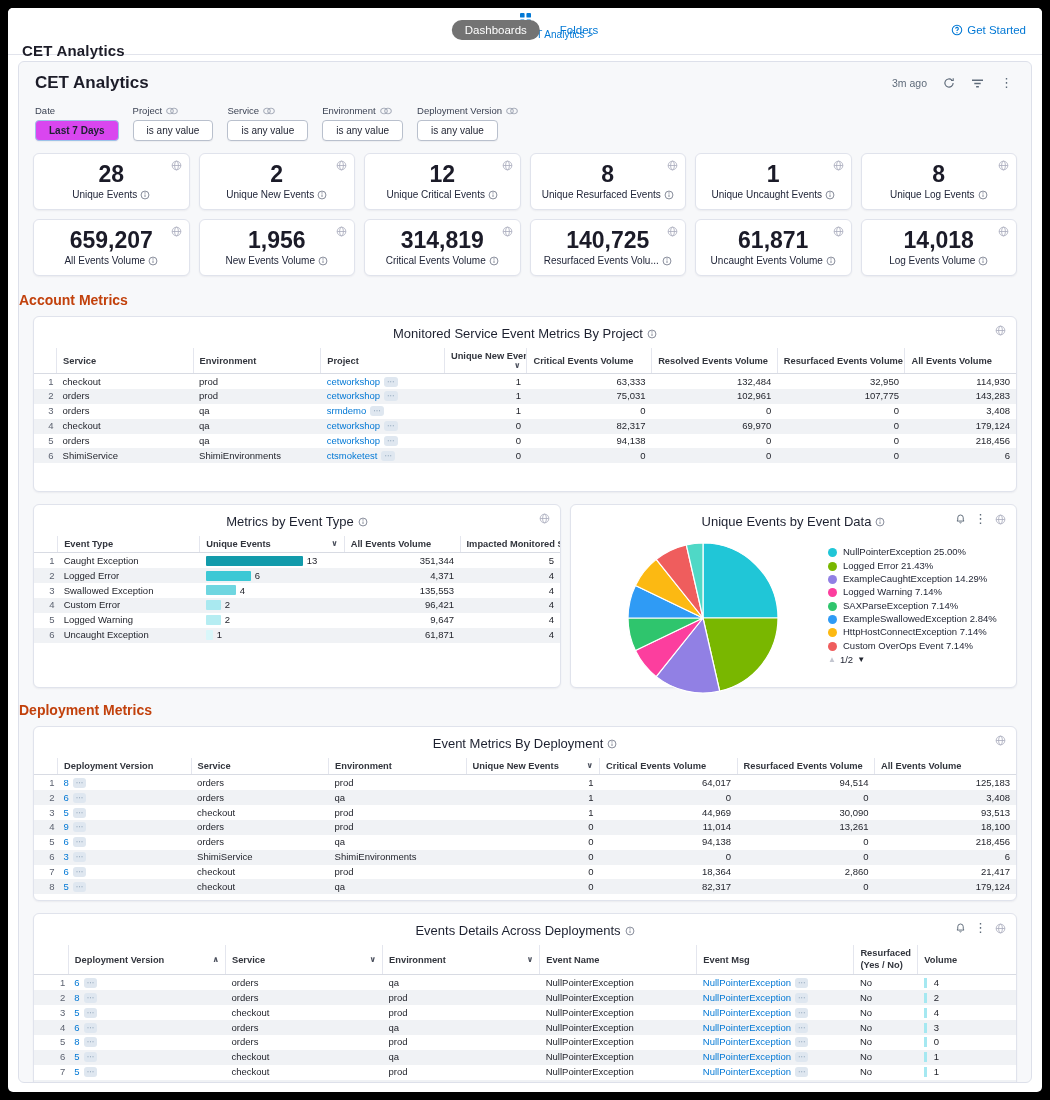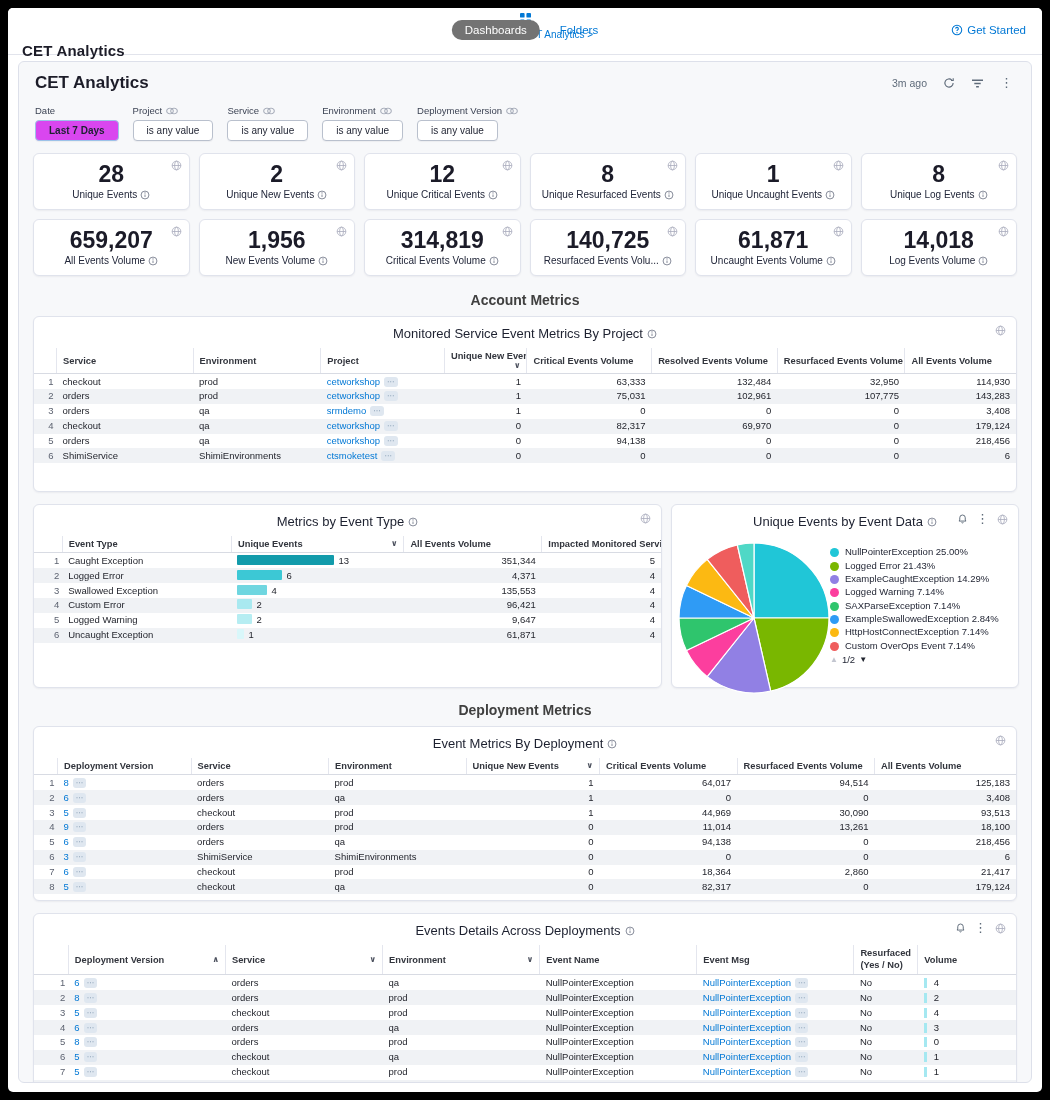--- a/index.html
+++ b/index.html
@@ -30,21 +30,21 @@
   .filter-btn { background:#fff; border:1px solid #b9c0cd; border-radius:4px; padding:4px 13px; font-size:10px; color:#1d2130; box-shadow:0 1px 1px rgba(40,41,61,.05); cursor:pointer; font-family:inherit; }
   .filter-btn.active { background:#d946ef; border-color:#9dc2e8; font-weight:bold; }
 
   
   .tiles { display:grid; grid-template-columns:repeat(6,1fr); gap:9px; padding:8px 14px 6px; }
   .tile { position:relative; background:#fff; border:1px solid #e0e3ec; border-radius:6px; box-shadow:0 1px 2px rgba(40,41,61,.06); height:57px; display:flex; flex-direction:column; align-items:center; justify-content:center; gap:3px; }
   .tile-value { font-size:23px; font-weight:bold; color:#1b1b28; line-height:1; }
   .tile-label { display:flex; align-items:center; gap:3px; font-size:10px; color:#22273a; white-space:nowrap; }
   .tile-globe { position:absolute; top:6px; right:7px; }
 
-  .section-title { text-align:center; font-size:14px; font-weight:bold; color:#404040; padding:10px 0 8px; }
+  .section-title { font-size:14px; font-weight:bold; color:#c2410c; padding:10px 0 8px; }
 
   
   .panel { position:relative; background:#fff; border:1px solid #e0e3ec; border-radius:6px; box-shadow:0 1px 2px rgba(40,41,61,.06); margin:0 14px 12px; }
   .panel-title { text-align:center; font-size:13px; color:#1d2130; padding:9px 0 7px; }
   .panel-title .icn { margin-left:4px; vertical-align:-1px; }
   .panel-icons { position:absolute; top:8px; right:10px; display:flex; align-items:center; gap:8px; }
 
   table { width:100%; border-collapse:collapse; table-layout:fixed; }
   thead th { font-size:9.3px; font-weight:bold; color:#32353d; text-align:left; padding:3px 6px; white-space:nowrap; overflow:hidden; border-bottom:1px solid #d8dbe3; }
   thead th + th { border-left:1px solid #e4e6ee; }
@@ -55,24 +55,24 @@
   td.rownum, th.rownum { text-align:right; color:#5c6270; padding-right:3px; }
   td.num { text-align:right; font-variant-numeric:tabular-nums; }
   .tlink { color:#0278d5; cursor:pointer; }
   .more-pill { display:inline-block; background:#dfe7f0; color:#7e96ad; border-radius:3px; font-size:7.5px; line-height:8px; padding:1px 3px; margin-left:4px; vertical-align:1px; cursor:pointer; }
   .table-pad { padding-bottom:6px; }
   .table-pad-lg { padding-bottom:28px; }
 
   
   .split { display:flex; gap:9px; margin:0 14px 4px; height:184px; }
   .split .panel { margin:0; }
-  .panel-left { width:629px; flex:none; }
+  .panel-left { width:528px; flex:none; }
   .panel-right { flex:1; }
 
-  .bar-cell { display:flex; align-items:flex-start; gap:4px; }
+  .bar-cell { display:flex; align-items:center; gap:4px; }
   .bar { height:10px; border-radius:1px; flex:none; }
 
   
   .pie-body { display:flex; padding:2px 10px 6px 6px; align-items:flex-start; }
   .pie-wrap { flex:1; display:flex; justify-content:center; padding-top:4px; }
   .legend { width:178px; flex:none; padding-top:8px; }
   .legend-item { display:flex; gap:6px; font-size:9.5px; color:#1d2130; line-height:1.3; margin-bottom:1px; }
   .legend-dot { width:9px; height:9px; border-radius:50%; flex:none; margin-top:2px; }
   .legend-page { display:flex; align-items:center; gap:4px; font-size:9.5px; color:#1d2130; margin-top:2px; }
   .tri-up { color:#c3c6d0; font-size:8px; cursor:pointer; }

